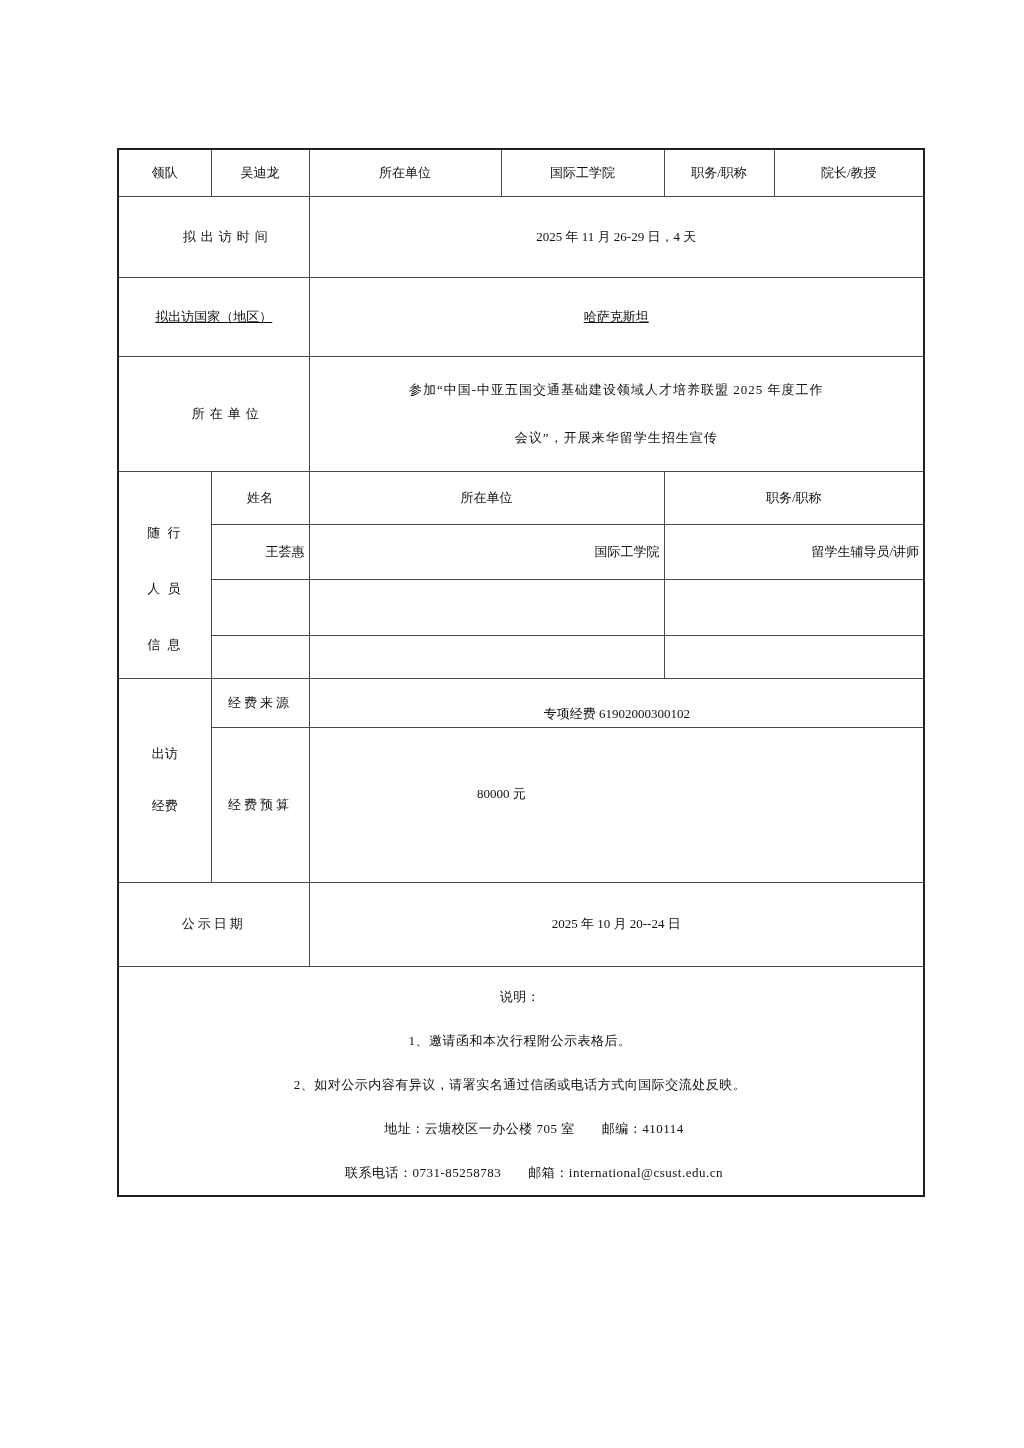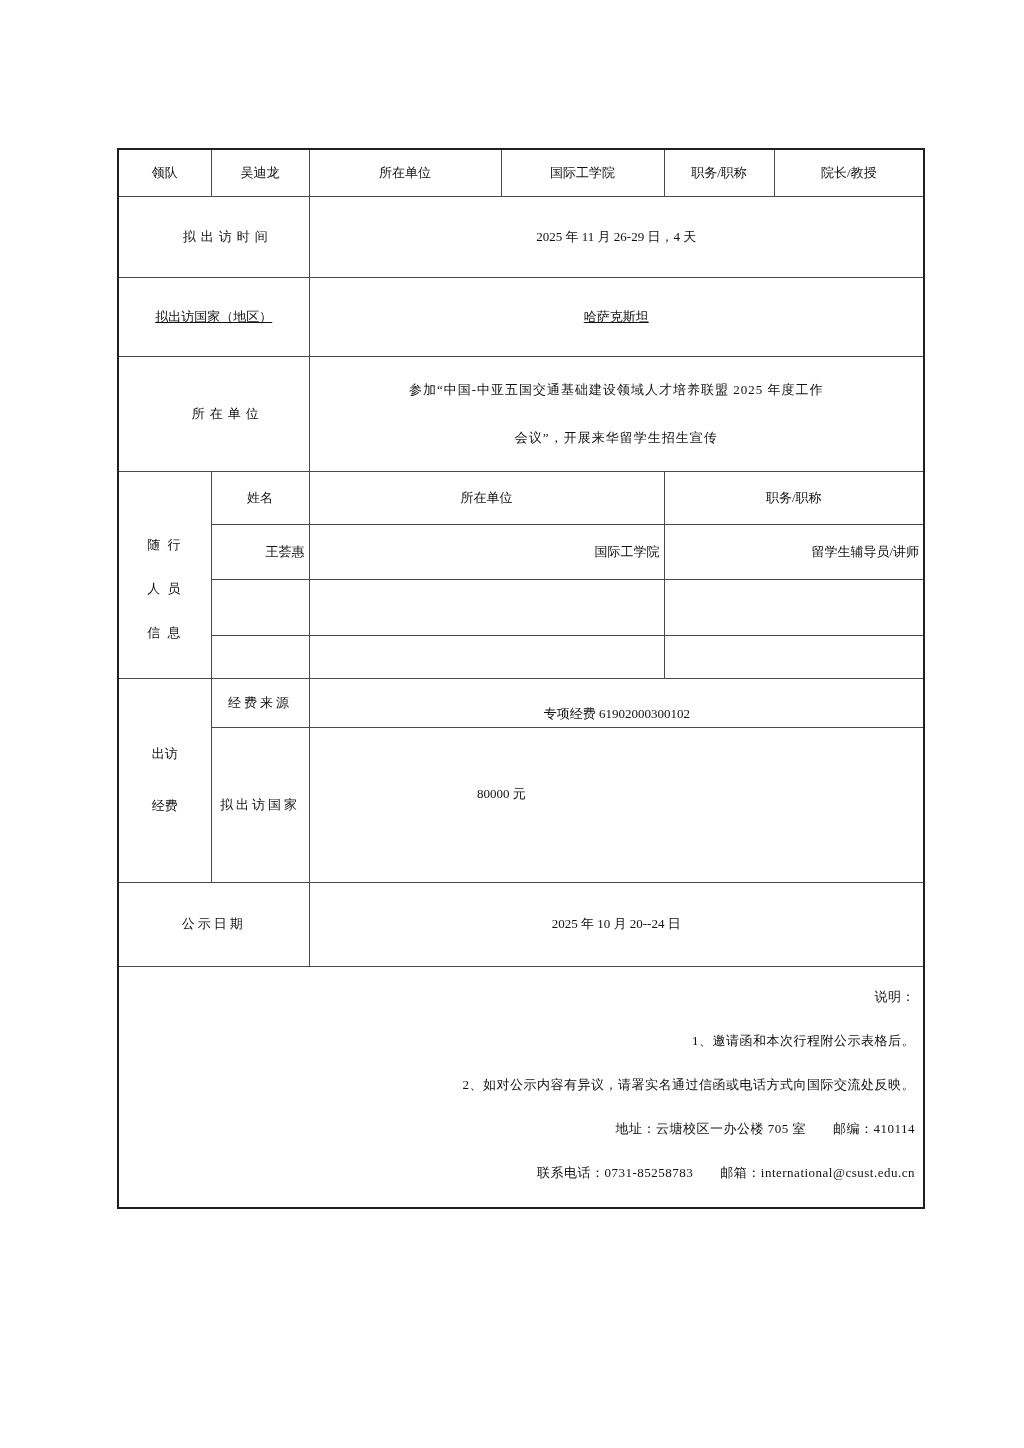--- a/index.html
+++ b/index.html
@@ -28,29 +28,29 @@
   tr.r1{height:47px;} tr.r2{height:81px;} tr.r3{height:79px;text-decoration:underline;} tr.r4{height:115px;}
   tr.r5{height:53px;} tr.r6{height:55px;} tr.r7{height:56px;} tr.r8{height:43px;}
   tr.r9{height:49px;} tr.r10{height:155px;} tr.r11{height:84px;} tr.r12{height:203px;}
   .sp{letter-spacing:5px;padding-left:32px;}
   .sp2{letter-spacing:3px;}
   .left{text-align:right;padding-left:6px;}
   .mission div{letter-spacing:1px;}
   .mission .m1{margin-bottom:24px;}
   .vlabel{letter-spacing:2px;}
   .vlabel .vl{line-height:20px;}
-  .vlabel .gap{margin-top:24px;}
+  .vlabel .gap{margin-top:36px;}
   .vlabel .pt{padding-top:28px;}
   .vlabel2 .vl{line-height:20px;}
   .vlabel2 .gap{margin-top:32px;}
   .srcval{vertical-align:bottom;text-align:center;padding:0 2px 2px 3px;line-height:22px;}
   .amount{padding-right:234px;padding-bottom:22px;}
   .notes{
-    text-align:right;vertical-align:top;
-    padding:8px 8px 12px 6px;letter-spacing:0.5px;margin-left:6px;
+    text-align:center;vertical-align:top;
+    padding:8px 8px 0 6px;letter-spacing:0.5px;margin-left:6px;
   }
   .notes div{line-height:44px;white-space:nowrap;overflow:hidden;}
   .notes .indent{padding-left:28px;}
 </style>
 </head>
 <body>
 
 <div class="page">
 
 
@@ -124,21 +124,21 @@
     <tr class="r9">
       <td rowspan="2" class="vlabel2">
         <div class="vl">出访</div>
         <div class="vl gap">经费</div>
       </td>
       <td class="sp2">经费来源</td>
       <td colspan="4" class="srcval">专项经费 61902000300102</td>
     </tr>
 
     <tr class="r10">
-      <td class="sp2">拟出访国家</td>
+      <td class="sp2">经费预算</td>
       <td colspan="4" class="amount">80000 元</td>
     </tr>
 
     <tr class="r11">
       <td colspan="2" class="sp2">公示日期</td>
       <td colspan="4">2025 年 10 月 20--24 日</td>
     </tr>
 
     <tr class="r12">
       <td colspan="6" class="notes">

